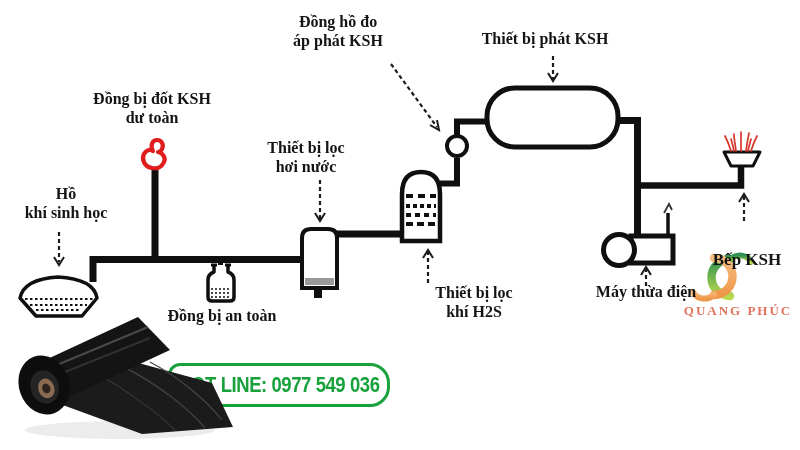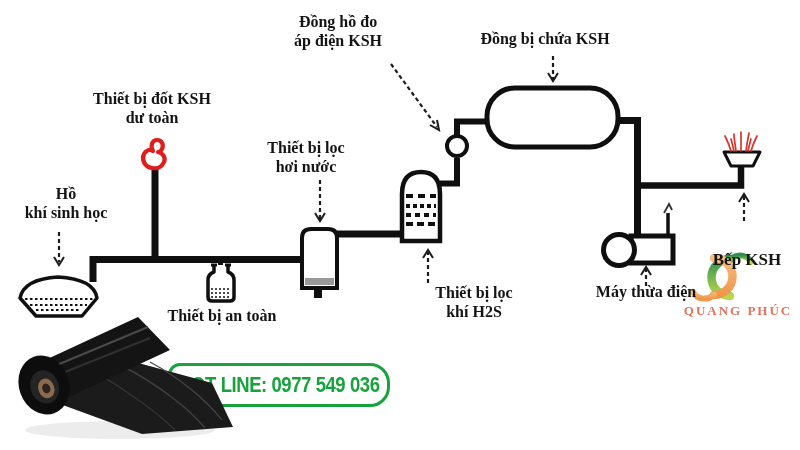--- a/index.html
+++ b/index.html
@@ -167,27 +167,27 @@
         <ellipse cx="44" cy="387" rx="14" ry="17" fill="#242424"></ellipse>
         <ellipse cx="45" cy="389" rx="8" ry="10" fill="#8a6a50"></ellipse>
         <ellipse cx="45" cy="389" rx="4" ry="5" fill="#2e241d"></ellipse>
       </g>
     </g>
   </svg>
 
   <div class="labels-layer">
     <div class="lbl" style="left:338px;top:13px;">
       <span>Đồng hồ đo</span><br>
-      <span>áp điện KSH</span>
+      <span>áp phát KSH</span>
     </div>
     <div class="lbl" style="left:545px;top:30px;">
-      <span>Đồng bị chứa KSH</span>
+      <span>Thiết bị phát KSH</span>
     </div>
     <div class="lbl" style="left:152px;top:90px;">
-      <span>Thiết bị đốt KSH</span><br>
+      <span>Đồng bị đốt KSH</span><br>
       <span>dư toàn</span>
     </div>
     <div class="lbl" style="left:306px;top:139px;">
       <span>Thiết bị lọc</span><br>
       <span>hơi nước</span>
     </div>
     <div class="lbl" style="left:66px;top:185px;">
       <span>Hồ</span><br>
       <span>khí sinh học</span>
     </div>
@@ -195,19 +195,19 @@
       <span>Bếp KSH</span>
     </div>
     <div class="lbl" style="left:474px;top:284px;">
       <span>Thiết bị lọc</span><br>
       <span>khí H2S</span>
     </div>
     <div class="lbl" style="left:646px;top:283px;">
       <span>Máy thừa điện</span>
     </div>
     <div class="lbl" style="left:222px;top:307px;">
-      <span>Thiết bị an toàn</span>
+      <span>Đồng bị an toàn</span>
     </div>
   </div>
 
   <div class="logo-text">QUANG PHÚC</div>
 
 </div>
 
 </body></html>

